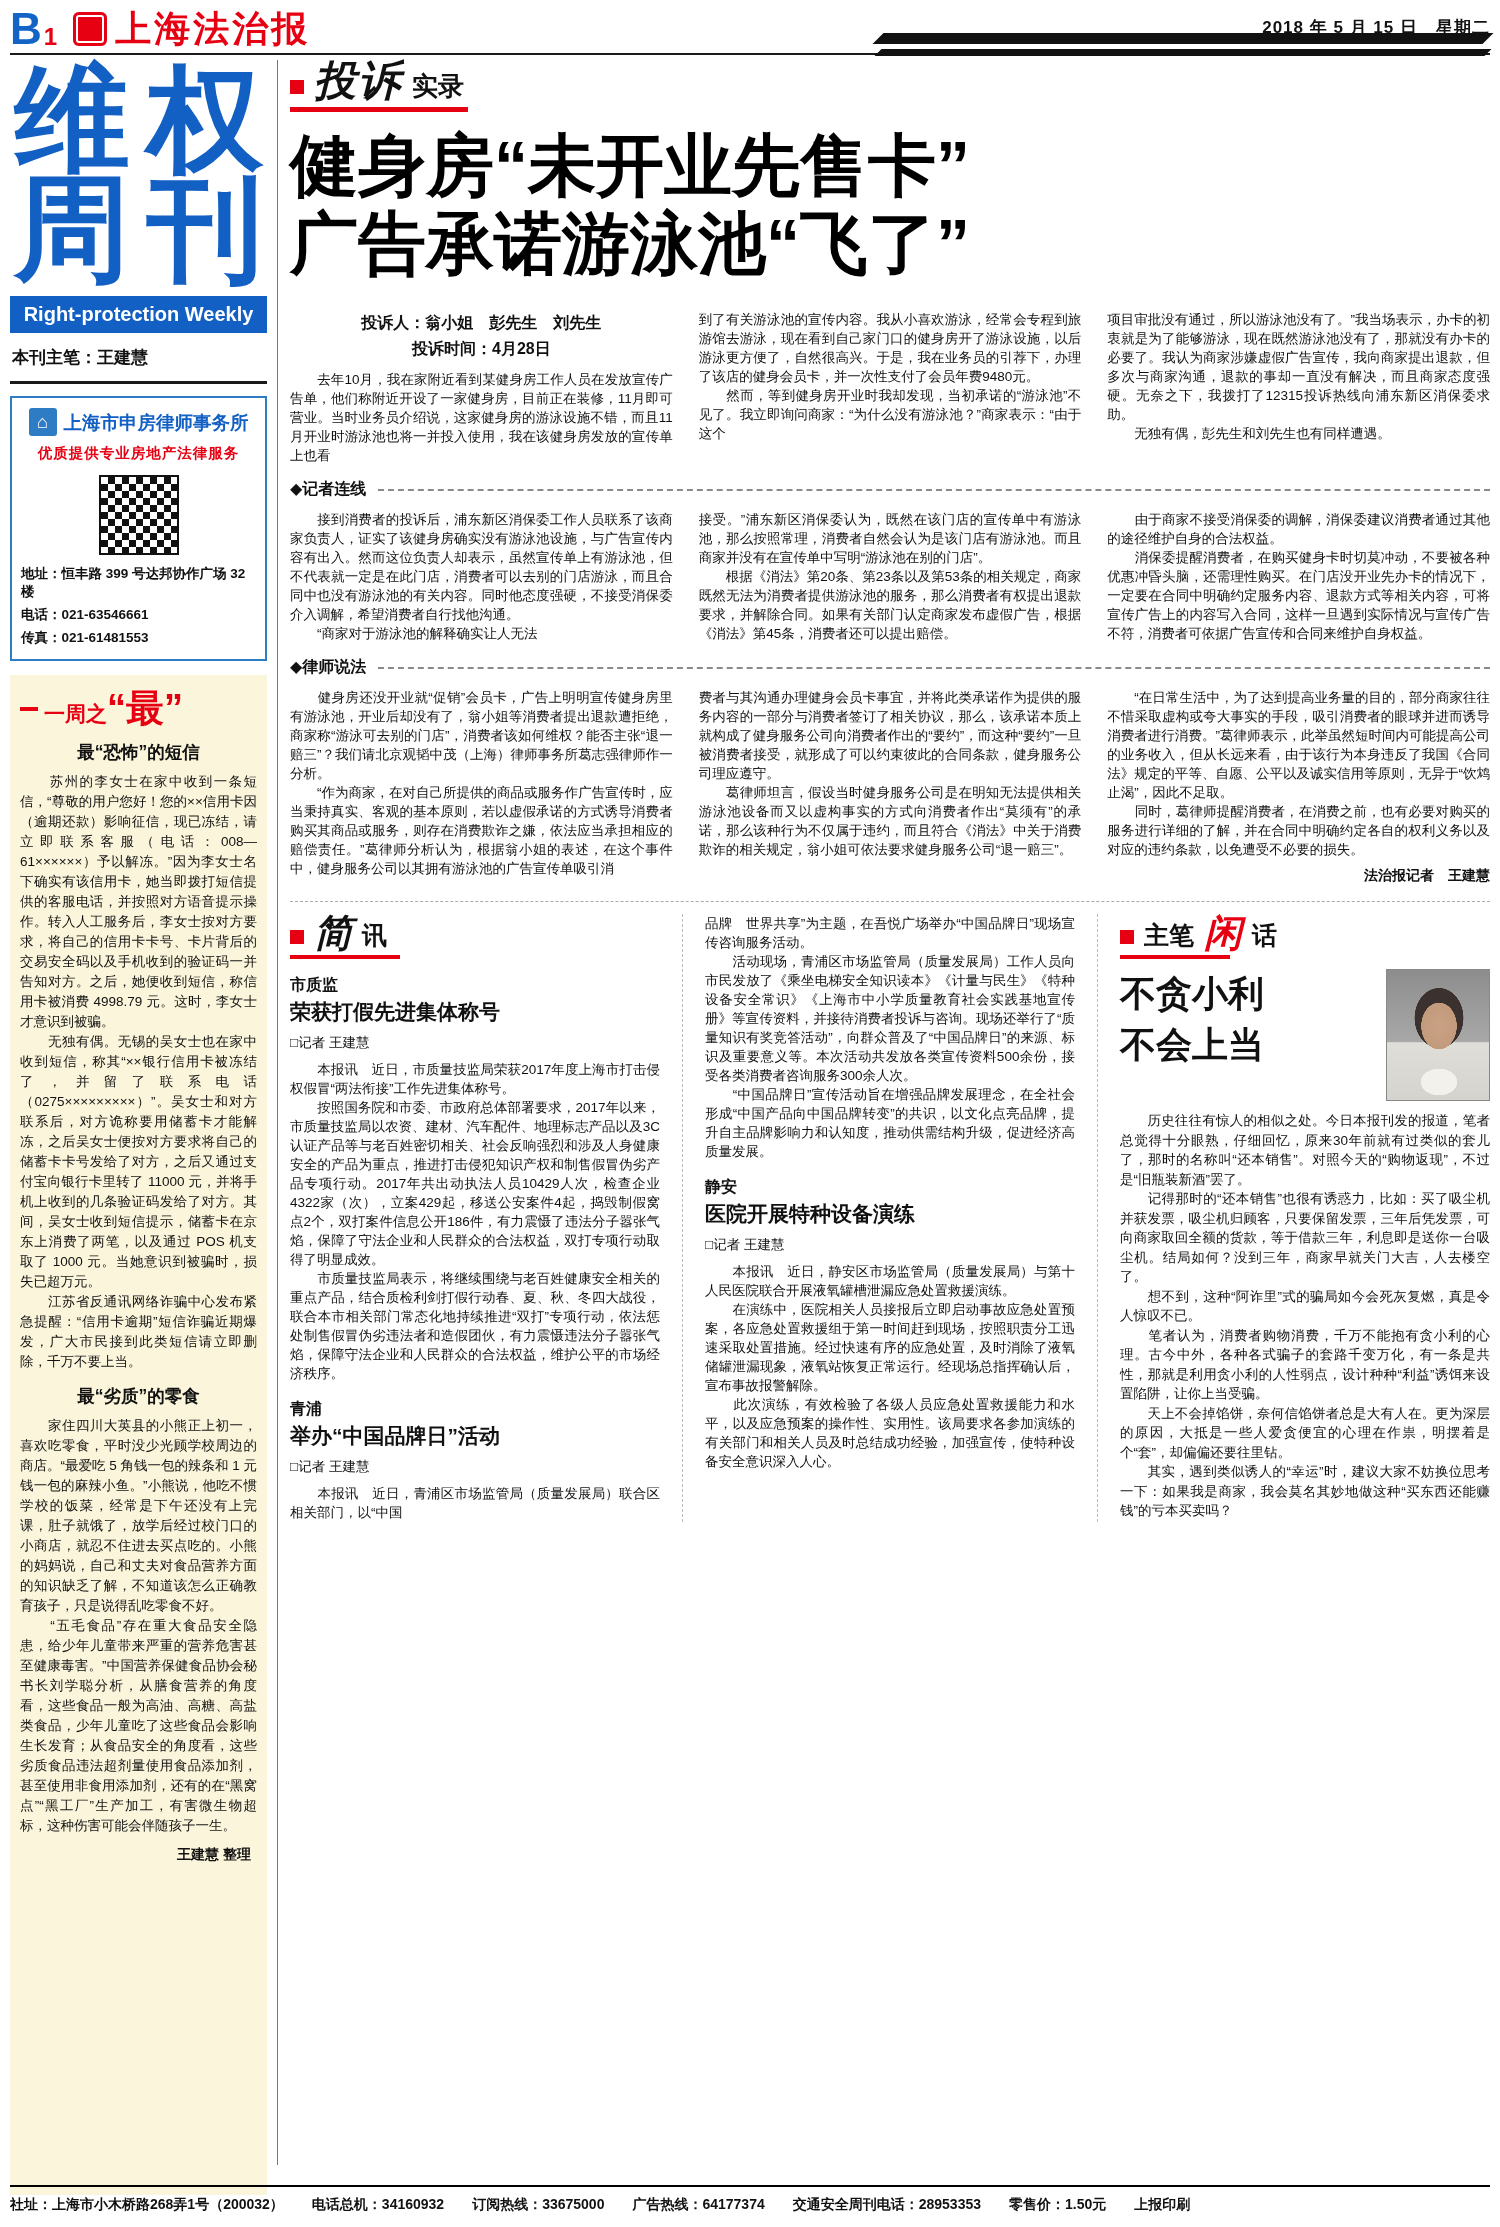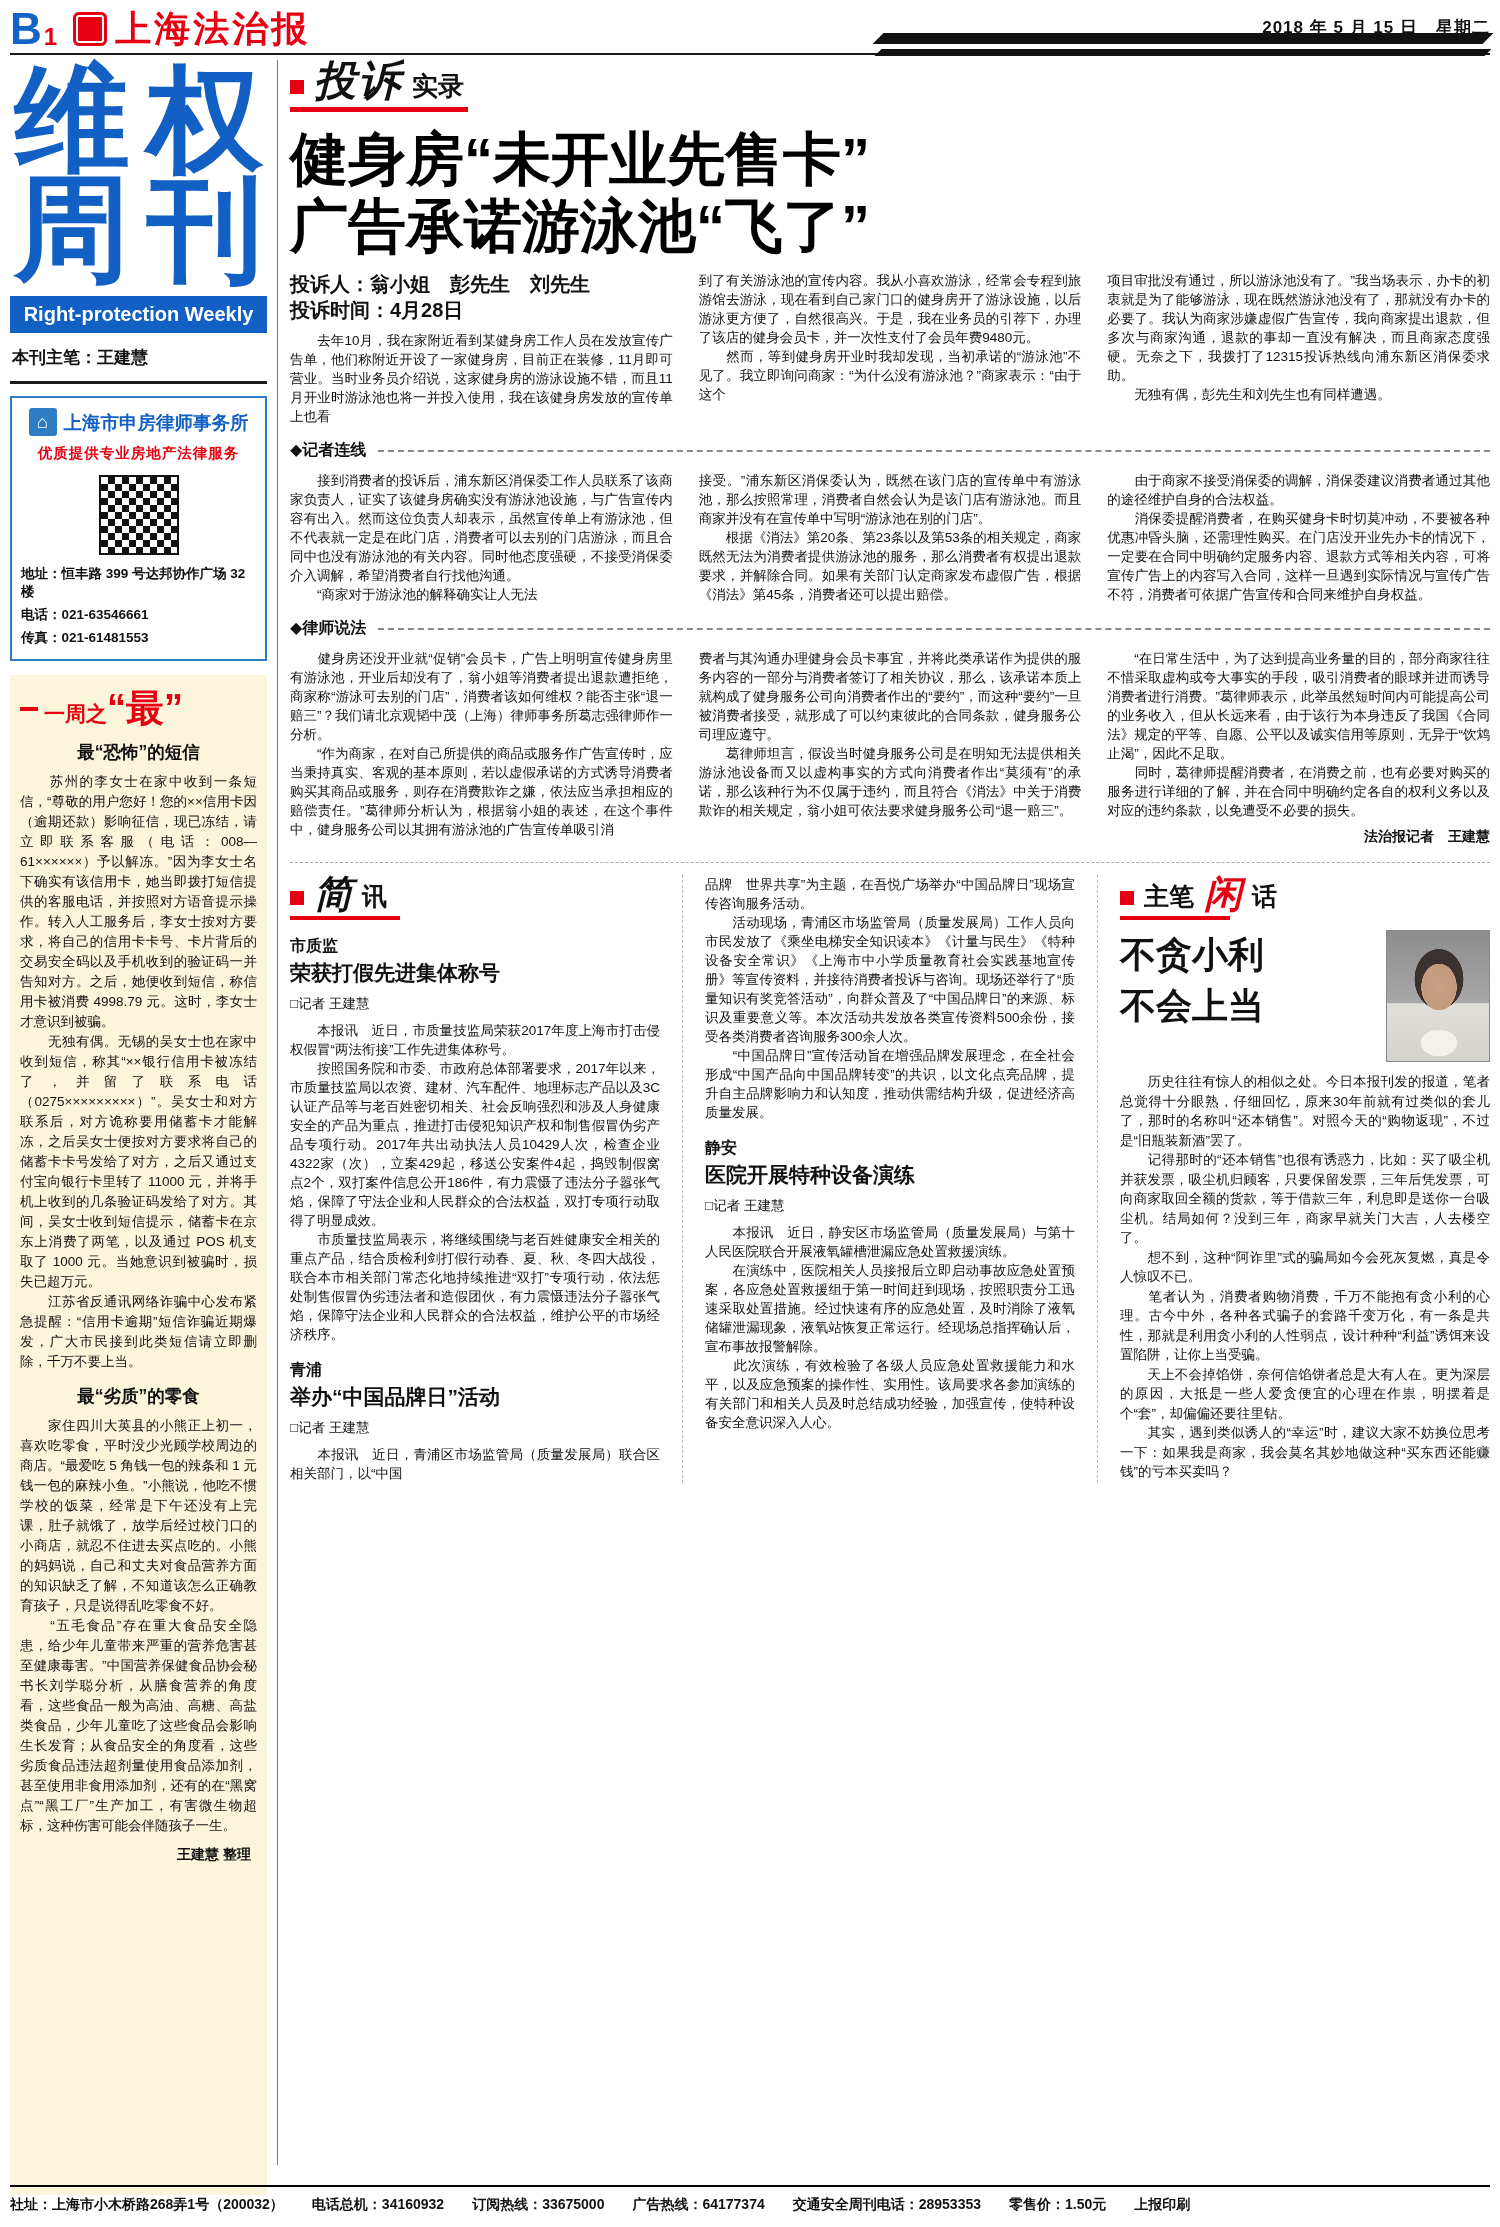--- a/index.html
+++ b/index.html
@@ -47,24 +47,24 @@
   .wb-byline{text-align:right;font-weight:bold;font-size:14px;margin-top:10px;padding-right:6px;}
 
   
   .main{position:absolute;left:290px;top:60px;width:1200px;}
   .kicker-row{display:flex;align-items:flex-end;gap:10px;}
   .bullet{width:14px;height:14px;background:#e60012;margin-bottom:8px;flex:none;}
   .kicker-main{font-size:42px;font-weight:900;font-style:italic;line-height:1;letter-spacing:2px;}
   .kicker-sub{font-size:26px;font-weight:900;line-height:1;padding-bottom:3px;}
   .kicker-bar{width:178px;height:5px;background:#e60012;margin-top:5px;}
   .kicker-bar.small{width:110px;height:4px;margin-top:3px;}
-  .headline{font-weight:900;font-size:58px;line-height:1.15;margin:14px 0 12px;color:#000;}
+  .headline{font-weight:900;font-size:68px;line-height:1.15;margin:14px 0 28px;color:#000;}
   .cols3{display:flex;gap:26px;}
   .cols3>*{flex:1;min-width:0;}
-  .meta{font-weight:900;font-size:20px;line-height:26px;margin-bottom:8px;}
+  .meta{font-weight:900;font-size:16px;line-height:26px;margin-bottom:8px;text-align:center;}
   .body{font-size:13.5px;line-height:19px;text-align:justify;white-space:pre-line;}
   .sec-div{display:flex;align-items:center;gap:12px;margin:14px 0 10px;}
   .sec-title{font-size:16px;font-weight:700;white-space:nowrap;}
   .sec-dash{flex:1;border-top:2px dashed #8a8a8a;}
   .lawyer-byline{text-align:right;font-weight:bold;margin-top:8px;font-size:14px;}
 
   .bottom{display:flex;gap:22px;margin-top:16px;border-top:1px dashed #aaa;padding-top:12px;}
   .bcol{flex:1;min-width:0;}
   .bcol+.bcol{border-left:1px dashed #bbb;padding-left:22px;}
   .kicker-jian{font-size:38px;font-weight:900;font-style:italic;line-height:1;}

